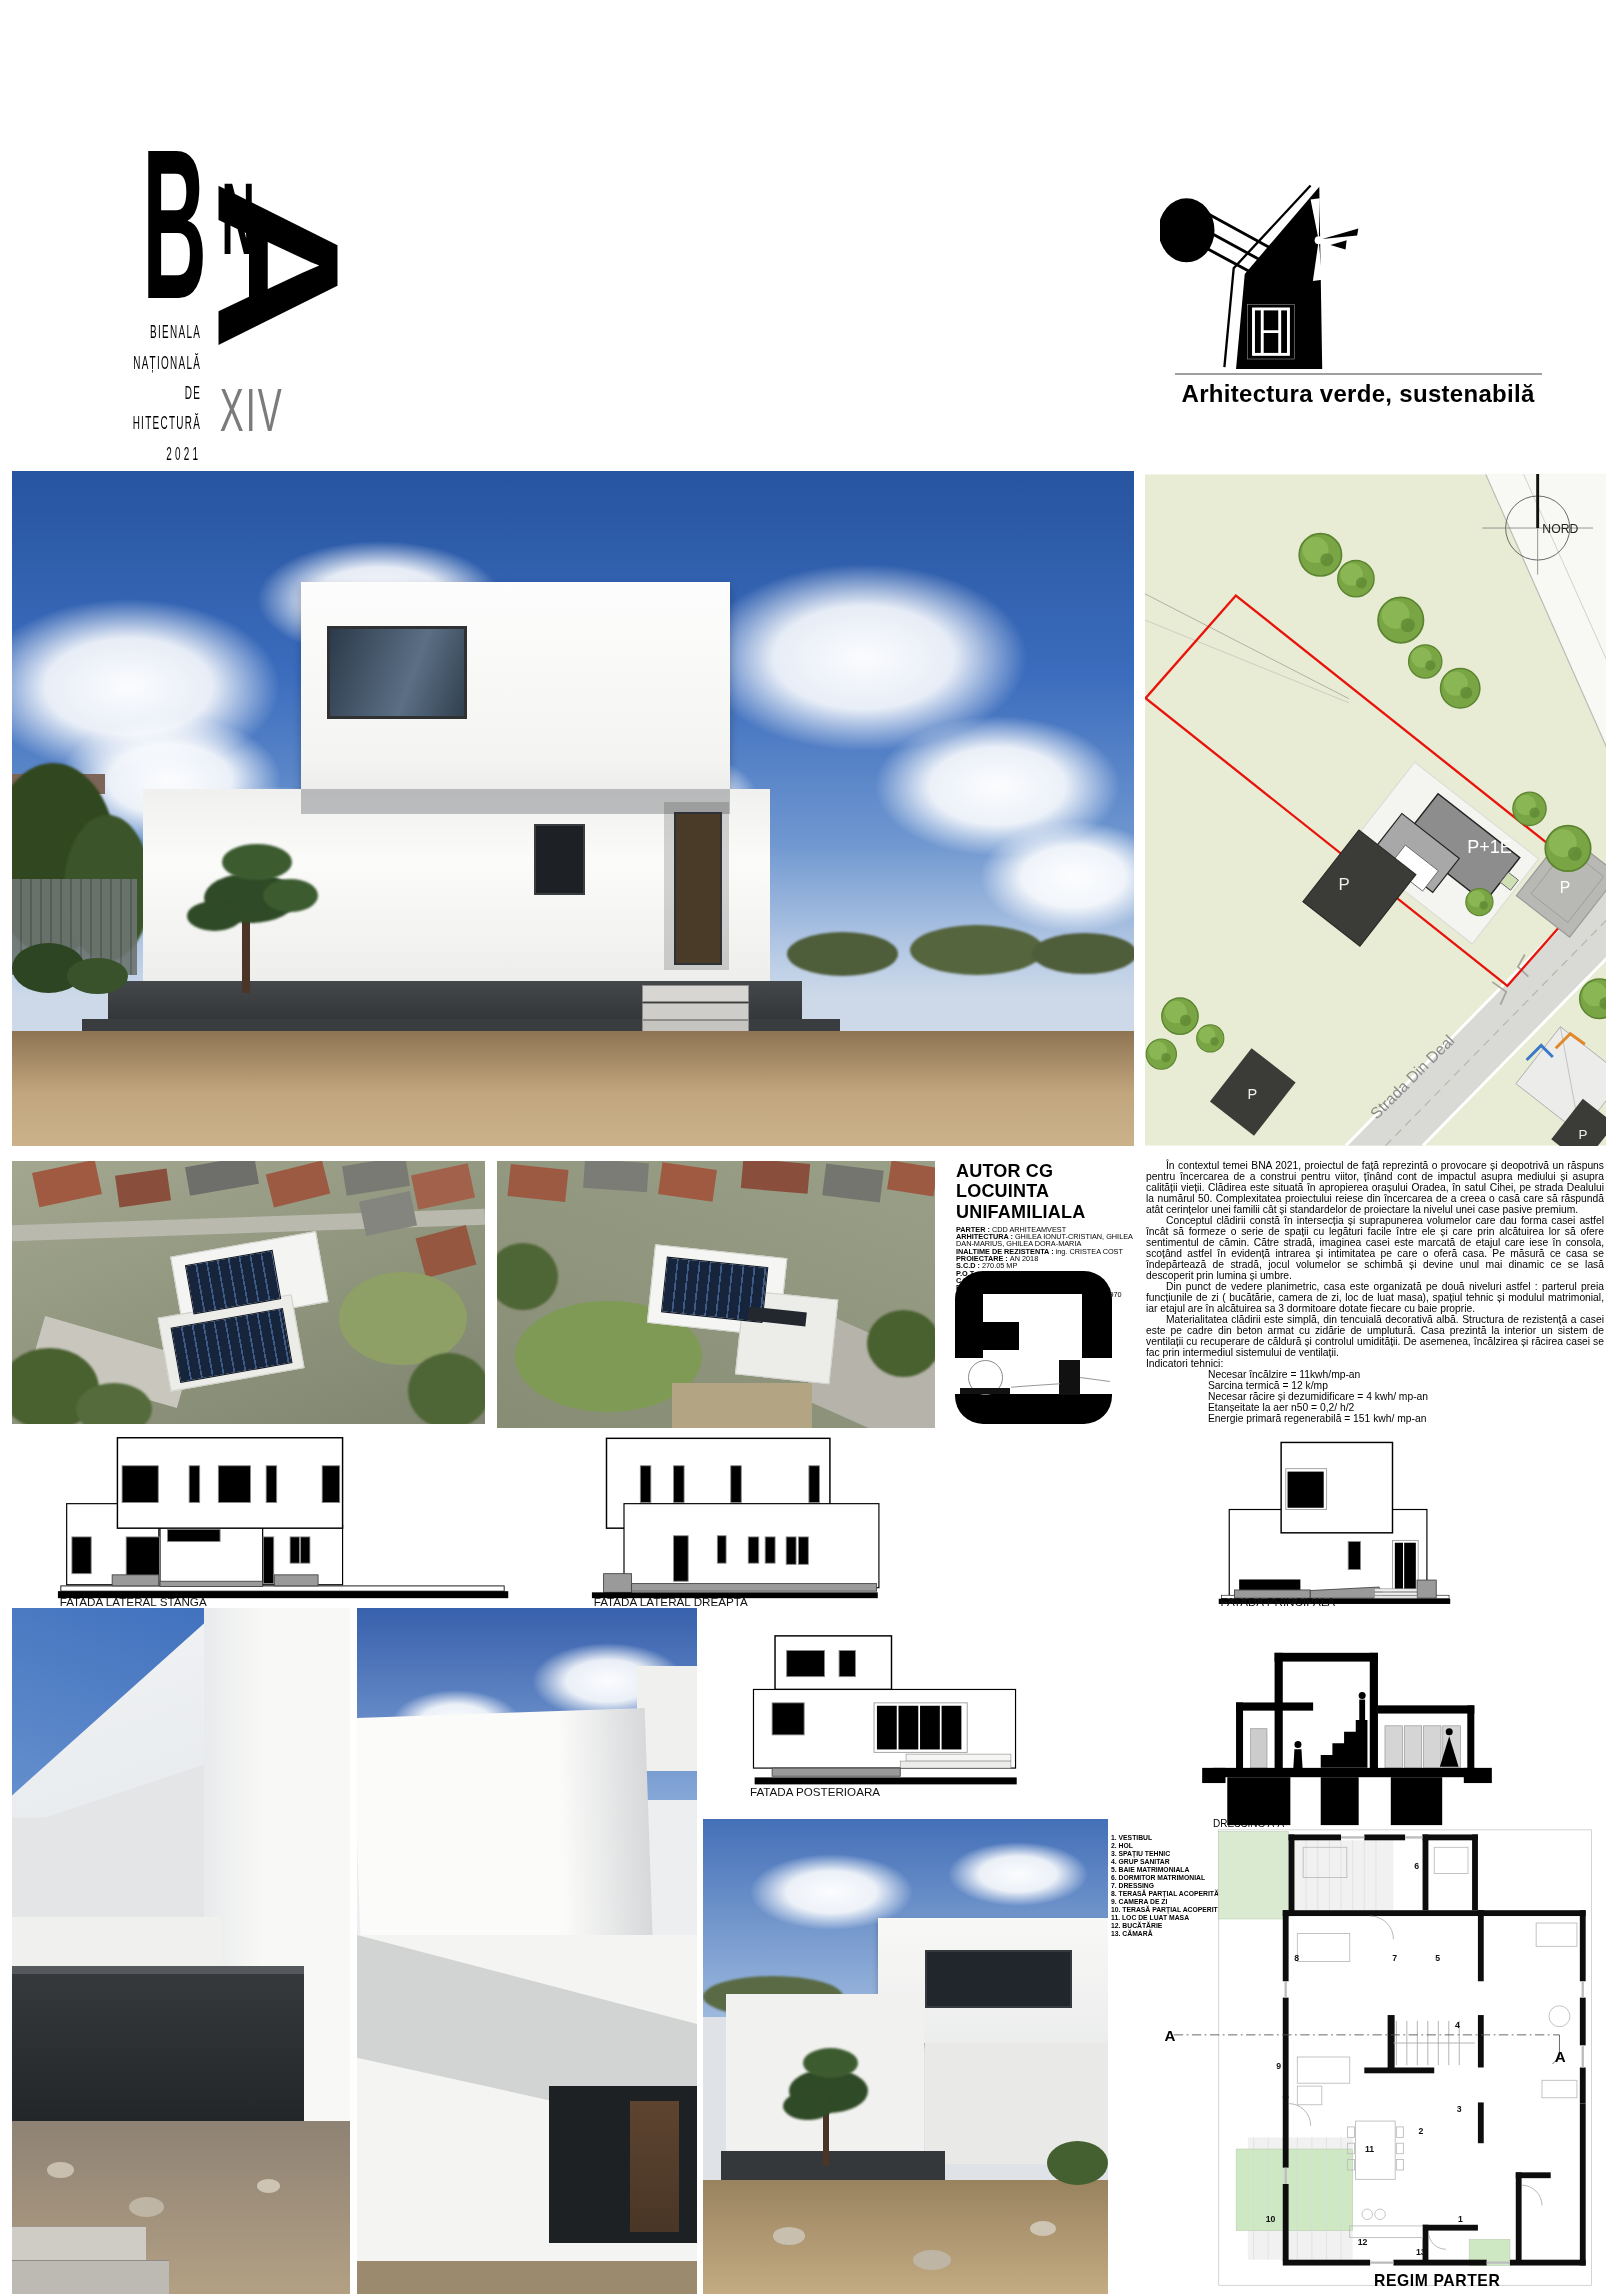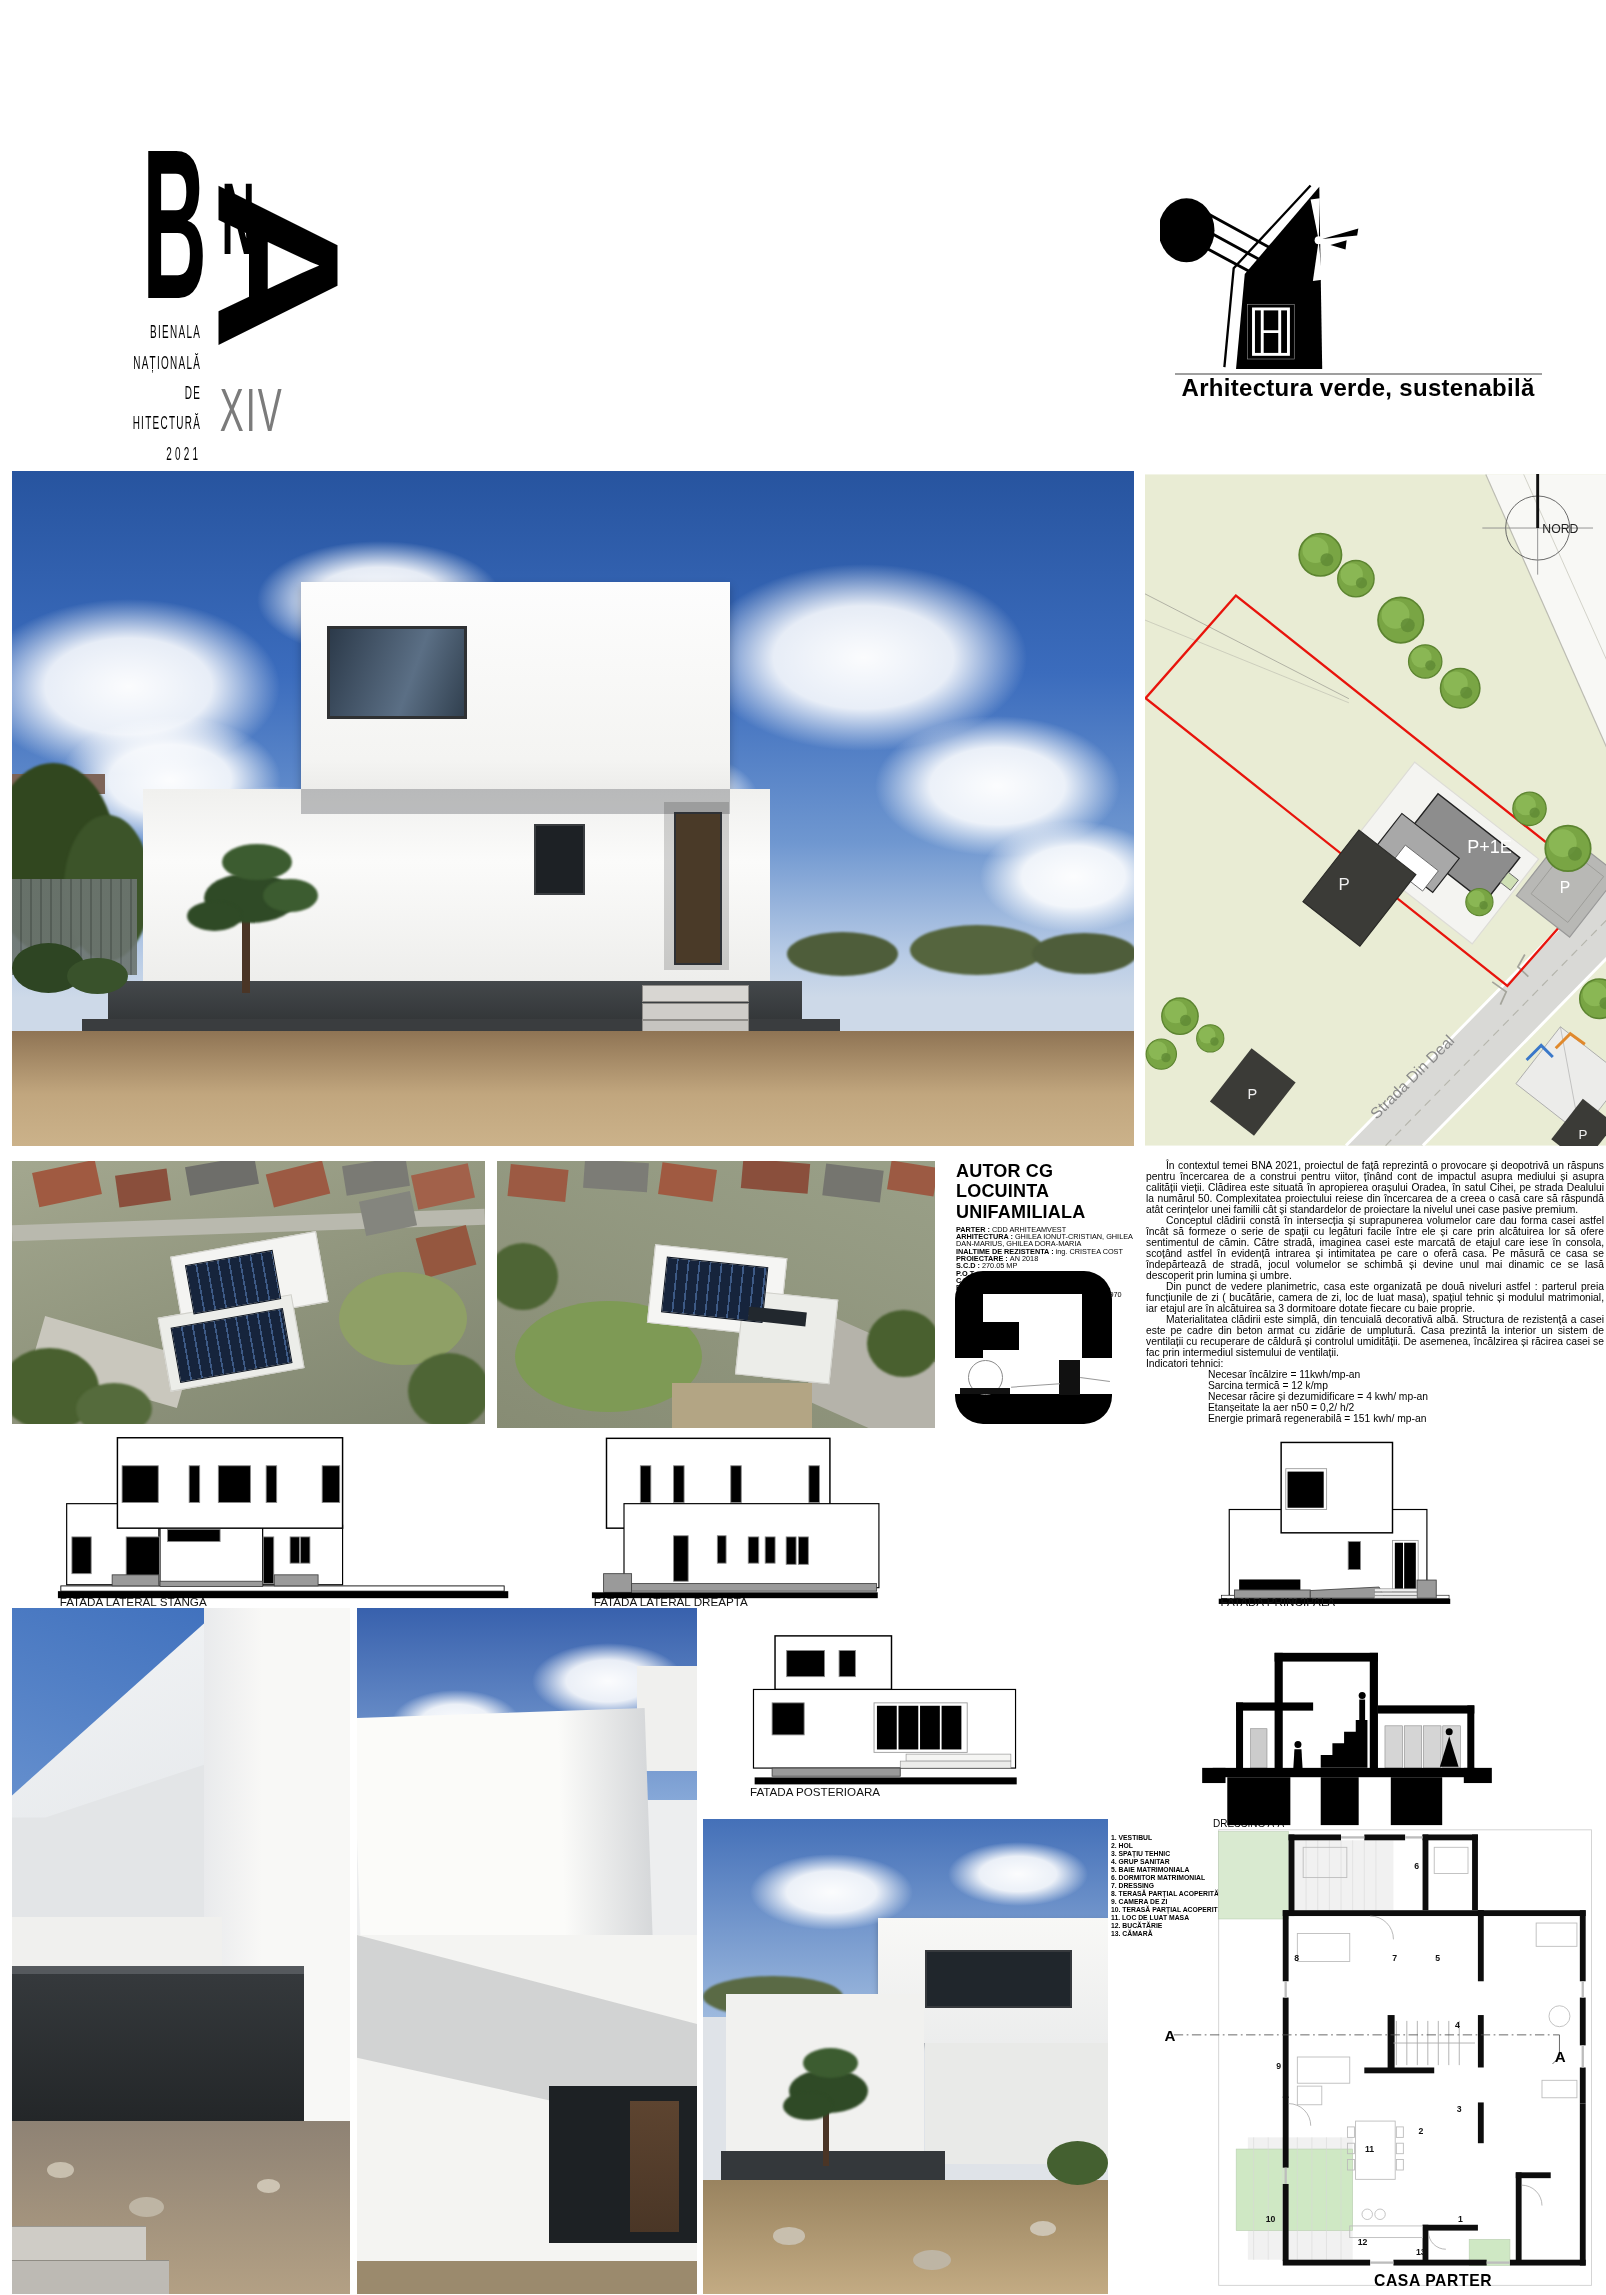--- a/index.html
+++ b/index.html
@@ -61,21 +61,21 @@
         <polygon points="292,120 320,112 318,128" fill="#000"></polygon>
         <circle cx="272" cy="112" r="7" fill="#fff"></circle>
       </g>
       <g stroke="#fff" stroke-width="5" fill="none">
         <rect x="160" y="230" width="60" height="78"></rect>
         <path d="M175,230 L175,308 M205,230 L205,308 M175,269 L205,269"></path>
       </g>
       <rect x="150" y="222" width="80" height="94" stroke="#999" stroke-width="1" fill="none"></rect>
     </svg>
     <div class="abs" style="left:14.6px;top:198px;width:367px;height:1.7px;background:#9f9f9f;"></div>
-    <div class="abs theme-title" style="left:14.6px;top:199px;width:367px;">Arhitectura verde, sustenabilă</div>
+    <div class="abs theme-title" style="left:14.6px;top:205px;width:367px;">Arhitectura verde, sustenabilă</div>
   </div>
 
   <div class="ph" style="left:11.7px;top:471px;width:1122px;height:675px;
        background:linear-gradient(180deg,#27549f 0%,#3b6cbd 30%,#6f97d0 55%,#b9cce6 72%,#cdd9e8 78%);">
     <div class="cloud" style="left:-35px;top:128px;width:303px;height:175px;"></div>
     <div class="cloud" style="left:47px;top:245px;width:222px;height:128px;"></div>
     <div class="cloud" style="left:245px;top:70px;width:245px;height:117px;"></div>
     <div class="cloud" style="left:175px;top:315px;width:175px;height:93px;"></div>
     <div class="cloud" style="left:361px;top:175px;width:152px;height:82px;"></div>
     <div class="cloud" style="left:688px;top:93px;width:327px;height:187px;"></div>
@@ -623,16 +623,16 @@
       <text x="397" y="236">7</text>
       <text x="229" y="235">8</text>
       <text x="198" y="421">9</text>
       <text x="184" y="684">10</text>
       <text x="354" y="563">11</text>
       <text x="342" y="722">12</text>
       <text x="442" y="740">13</text>
     </g>
   </svg>
 
-  <div class="abs" style="left:1374px;top:2272px;font-size:15.7px;font-weight:bold;letter-spacing:0.6px;">CASA PARTER</div>
+  <div class="abs" style="left:1374px;top:2272px;font-size:15.7px;font-weight:bold;letter-spacing:0.6px;">REGIM PARTER</div>
 
 </div>
 
 
 </body></html>

